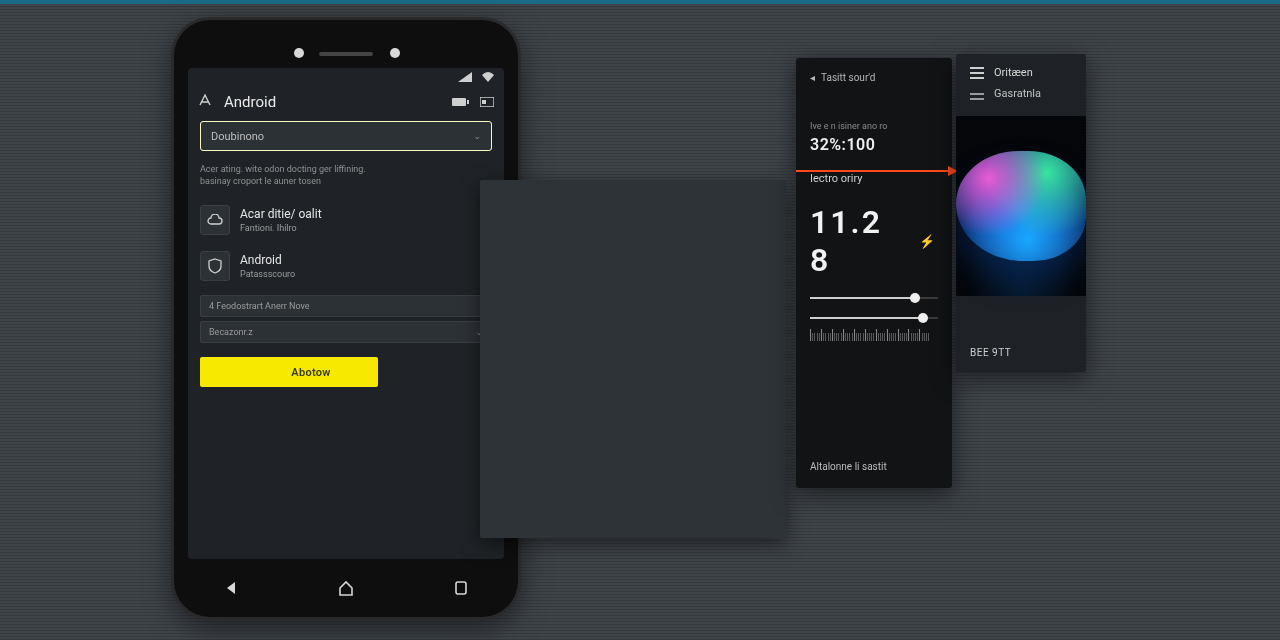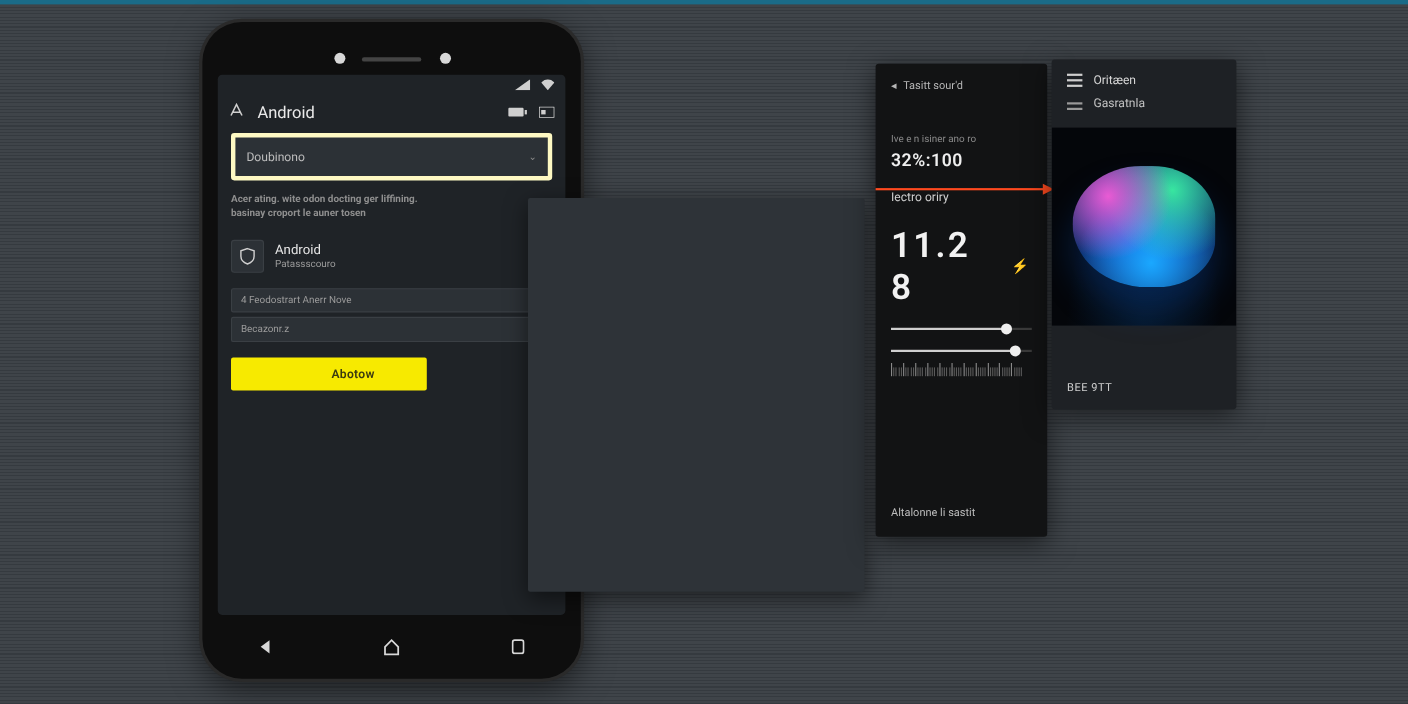--- a/index.html
+++ b/index.html
@@ -11,21 +11,21 @@
   }
   body::before {
     content:"";
     position:absolute; left:0; right:0; top:0; height:4px;
     background:#1a6b88;
   }
 
   
   .phone {
     position: absolute;
-    left: 184px; top: 20px;
+    left: 174px; top: 20px;
     width: 344px; height: 597px;
     background: #0e0e0e;
     border-radius: 36px;
     box-shadow: 0 0 0 3px #2a2a2a, 0 8px 30px rgba(0,0,0,.6);
     overflow: hidden;
   }
   .phone .speaker {
     position:absolute; top:32px; left:50%; transform:translateX(-50%);
     width:54px; height:4px; background:#444; border-radius:3px;
   }
@@ -62,40 +62,40 @@
     width:26px; height:22px; border-radius:5px; background:#e4e4e4;
   }
   .icon-row .shape.screenshot { width:26px; height:22px; border-radius:5px; }
   .icon-row .shape.dot { width:18px; height:18px; border-radius:50%; }
   .icon-row .shape.ring { width:18px; height:18px; border-radius:50%; background:transparent; border:2px solid #e4e4e4; }
   .icon-row .lbl { font-size:9px; color:#bdbdbd; text-align:center; }
 
   .content { padding:0 12px; }
 
   .field {
-    background:#2c3136; border:4px solid #fef9c3; border-radius:3px;
-    height:43px; display:flex; align-items:center; justify-content:space-between;
+    background:#2c3136; border:1px solid #fef9c3; border-radius:3px;
+    height:30px; display:flex; align-items:center; justify-content:space-between;
     padding:0 10px; font-size:11px; color:#bdbdbd; margin-bottom:10px;
   }
 
   .row {
     display:flex; align-items:center; gap:10px; padding:8px 0;
   }
   .row .iconbox {
     width:30px; height:30px; background:#2c3136; border:1px solid #3a3f44; border-radius:3px;
     display:flex; align-items:center; justify-content:center; color:#cfcfcf; font-size:14px;
     flex-shrink:0;
   }
   .row .txt { flex:1; }
   .row .txt .pri { font-size:12px; color:#e6e6e6; }
   .row .txt .sec { font-size:9px; color:#9b9b9b; margin-top:2px; }
   .row .arrow { color:#cfcfcf; font-size:13px; }
   .row .arrow.warn { color:#ff5a2c; }
 
-  .desc { font-size:9px; color:#8f8f8f; line-height:1.35; padding:2px 0 10px 0;font-weight:bold; }
+  .desc { font-size:9px; color:#8f8f8f; line-height:1.35; padding:2px 0 10px 0; }
 
   .sep-field {
     background:#2c3136; border:1px solid #3a3f44; border-radius:2px;
     padding:5px 8px; font-size:9px; color:#9b9b9b; margin-top:6px;
   }
   .sep-field + .sep-field { margin-top:4px; display:flex; justify-content:space-between; align-items:center; }
 
   .primary-btn {
     margin-top:14px; height:30px; width:178px;
     background:#f7ea00; color:#3a3a10;
@@ -142,21 +142,21 @@
   .slider2 { margin-top:18px; }
   .slider2 .fill { width:88%; }
   .slider2 .knob { right:8%; }
   .ticks { margin-top:8px; height:14px; display:flex; gap:1.2px; align-items:flex-end; }
   .ticks span { width:1px; background:#5a5a5a; height:8px; }
   .ticks span.tall { height:12px; background:#8a8a8a; }
   .stats .footer { position:absolute; left:14px; bottom:16px; font-size:10px; color:#bcbcbc; }
 
   
   .art {
-    position:absolute; left:956px; top:54px; width:168px; height:318px;
+    position:absolute; left:956px; top:54px; width:130px; height:318px;
     background:#1e2125; color:#d7d7d7; border-radius:3px;
     box-shadow:0 6px 24px rgba(0,0,0,.55);
     overflow:hidden;
   }
   .art .hdr { display:flex; align-items:center; gap:10px; padding:12px 14px 6px; font-size:11px; }
   .art .hdr .menu { width:14px; height:2px; background:#cfcfcf; box-shadow:0 -5px 0 #cfcfcf, 0 5px 0 #cfcfcf; }
   .art .sub { display:flex; align-items:center; gap:10px; padding:2px 14px 12px; font-size:11px; color:#c2c2c2; }
   .art .sub .menu2 { width:14px; height:2px; background:#9a9a9a; box-shadow:0 5px 0 #9a9a9a; }
   .art .canvas {
     margin:4px 0 0 0; height:180px; position:relative;
@@ -226,20 +226,32 @@
 
       <div class="field">
         <span>Doubinono</span>
         <span style="font-size:9px;color:#8a8a8a;">⌄</span>
       </div>
 
 
       <div class="desc" style="white-space:pre-line;">Acer ating. wite odon docting ger liffining.
 basinay croport le auner tosen</div>
 
+      <div class="row">
+        <div class="iconbox">
+          <svg width="16" height="12" viewBox="0 0 16 12">
+              <path d="M4 10 A3 3 0 0 1 4 4 A4 4 0 0 1 12 4 A3 3 0 0 1 12 10 Z" fill="none" stroke="#cfcfcf" stroke-width="1.3"></path>
+            </svg>
+        </div>
+        <div class="txt">
+          <div class="pri">Acar ditie/ oalit</div>
+          <div class="sec">Fantioni. Ihilro</div>
+        </div>
+        <div class="arrow">➜</div>
+      </div>
 
       <div class="row">
         <div class="iconbox">
           <svg width="14" height="16" viewBox="0 0 14 16">
               <path d="M7 1 L13 3 V8 Q13 13 7 15 Q1 13 1 8 V3 Z" fill="none" stroke="#cfcfcf" stroke-width="1.3"></path>
             </svg>
         </div>
         <div class="txt">
           <div class="pri">Android</div>
           <div class="sec">Patassscouro</div>

